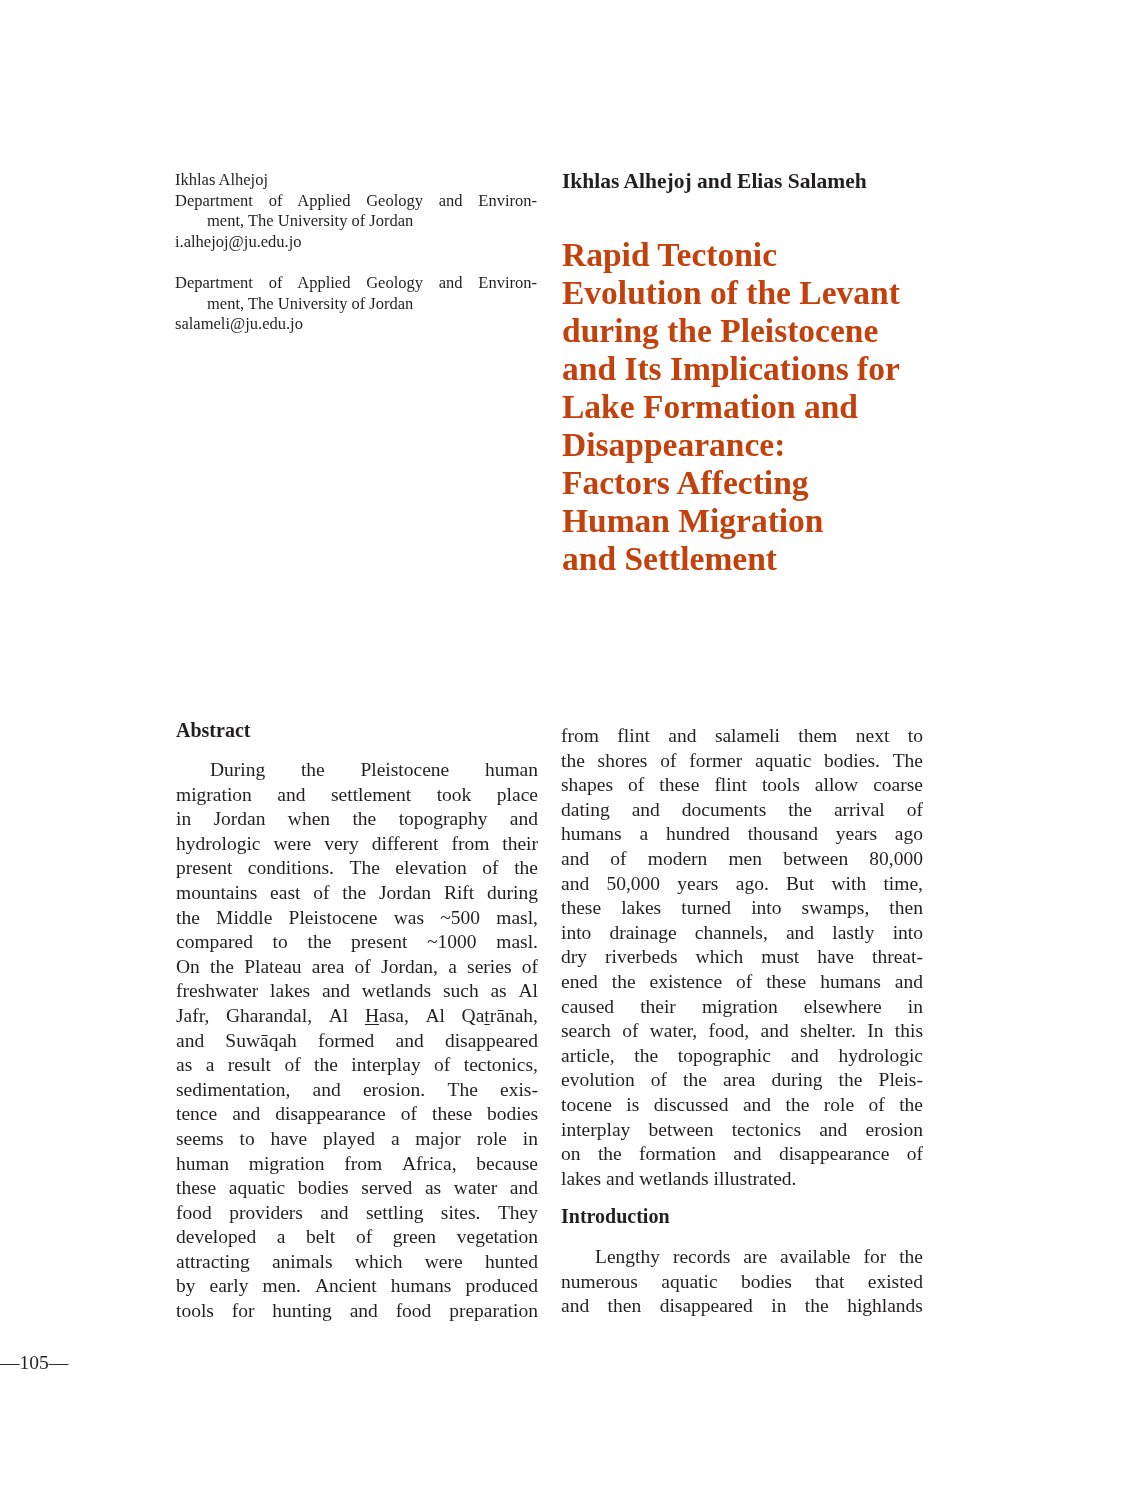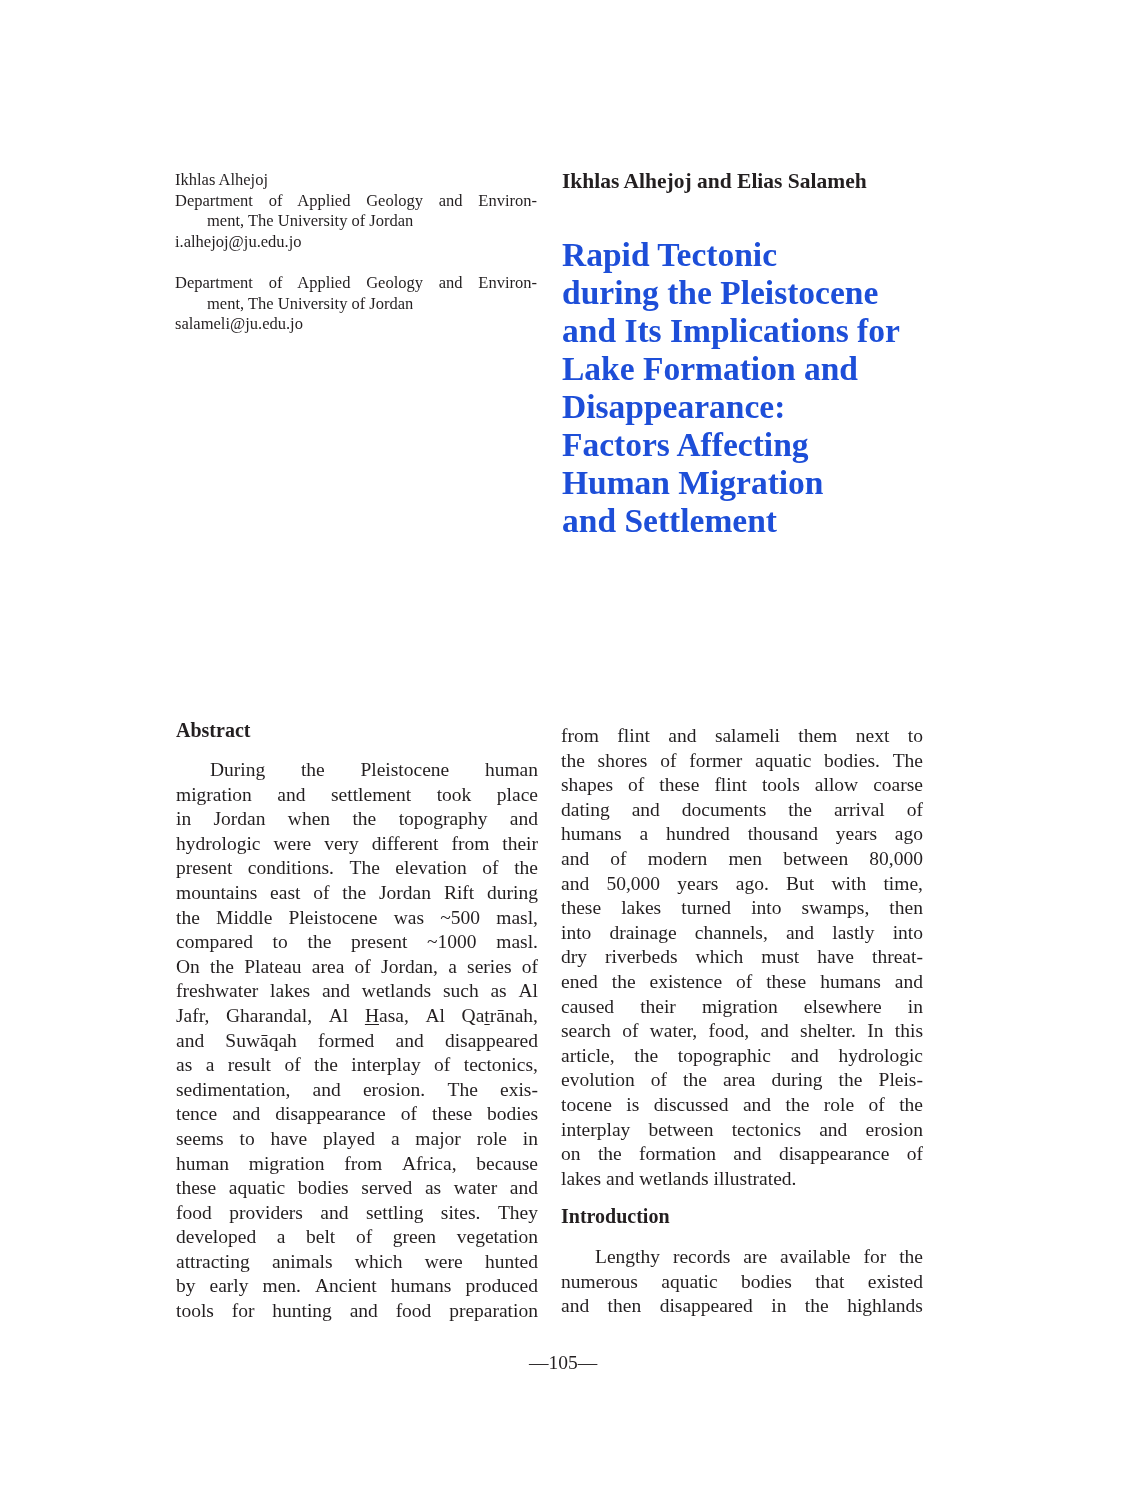--- a/index.html
+++ b/index.html
@@ -43,21 +43,21 @@
     }
     .title {
       position: absolute;
       left: 562px;
       top: 236px;
       font-family: "Liberation Serif", serif;
       font-weight: bold;
       font-size: 33.5px;
       line-height: 38px;
       margin: 0;
-      color: #1d4ed8;
+      color: #c2410c;
     }
     .title .tl { display: block; white-space: nowrap; }
 
     
     .col {
       position: absolute;
       top: 718px;
       width: 362px;
       font-family: "Liberation Serif", serif;
       font-size: 19.5px;
@@ -86,21 +86,21 @@
       height: 24.6px;
     }
     .jl.last { justify-content: flex-start; gap: 5px; }
     .jl.ind { padding-left: 34px; }
 
     .page-num {
       position: absolute;
       left: 0;
       width: 1126px;
       top: 1352px;
-      text-align: center;
+      text-align: left;
       font-family: "Liberation Serif", serif;
       font-size: 19.5px;
       color: #231f20;
     }
   </style>
 </head>
 <body>
 
 <div class="affil">
   <div>
@@ -113,20 +113,21 @@
   <div>
     <span class="line just">Department of Applied Geology and Environ-</span>
     <span class="line indent">ment, The University of Jordan</span>
     <span class="line">salameli@ju.edu.jo</span>
   </div>
 </div>
 
 <div class="authors-head">Ikhlas Alhejoj and Elias Salameh</div>
 <h1 class="title" id="title">
     <span class="tl">Rapid Tectonic</span>
+    <span class="tl">Evolution of the Levant</span>
     <span class="tl">during the Pleistocene</span>
     <span class="tl">and Its Implications for</span>
     <span class="tl">Lake Formation and</span>
     <span class="tl">Disappearance:</span>
     <span class="tl">Factors Affecting</span>
     <span class="tl">Human Migration</span>
     <span class="tl">and Settlement</span>
   </h1>
 
 <div class="col col-left">

